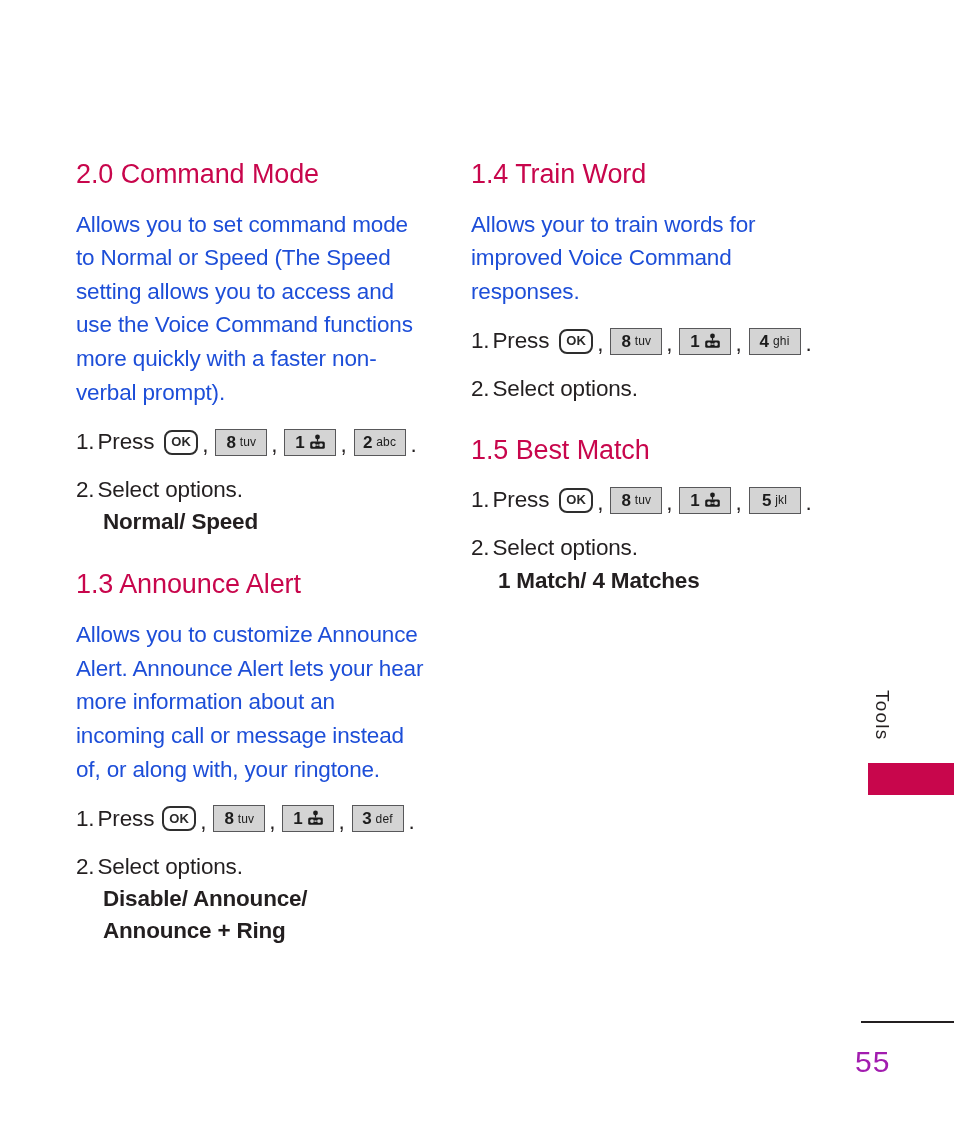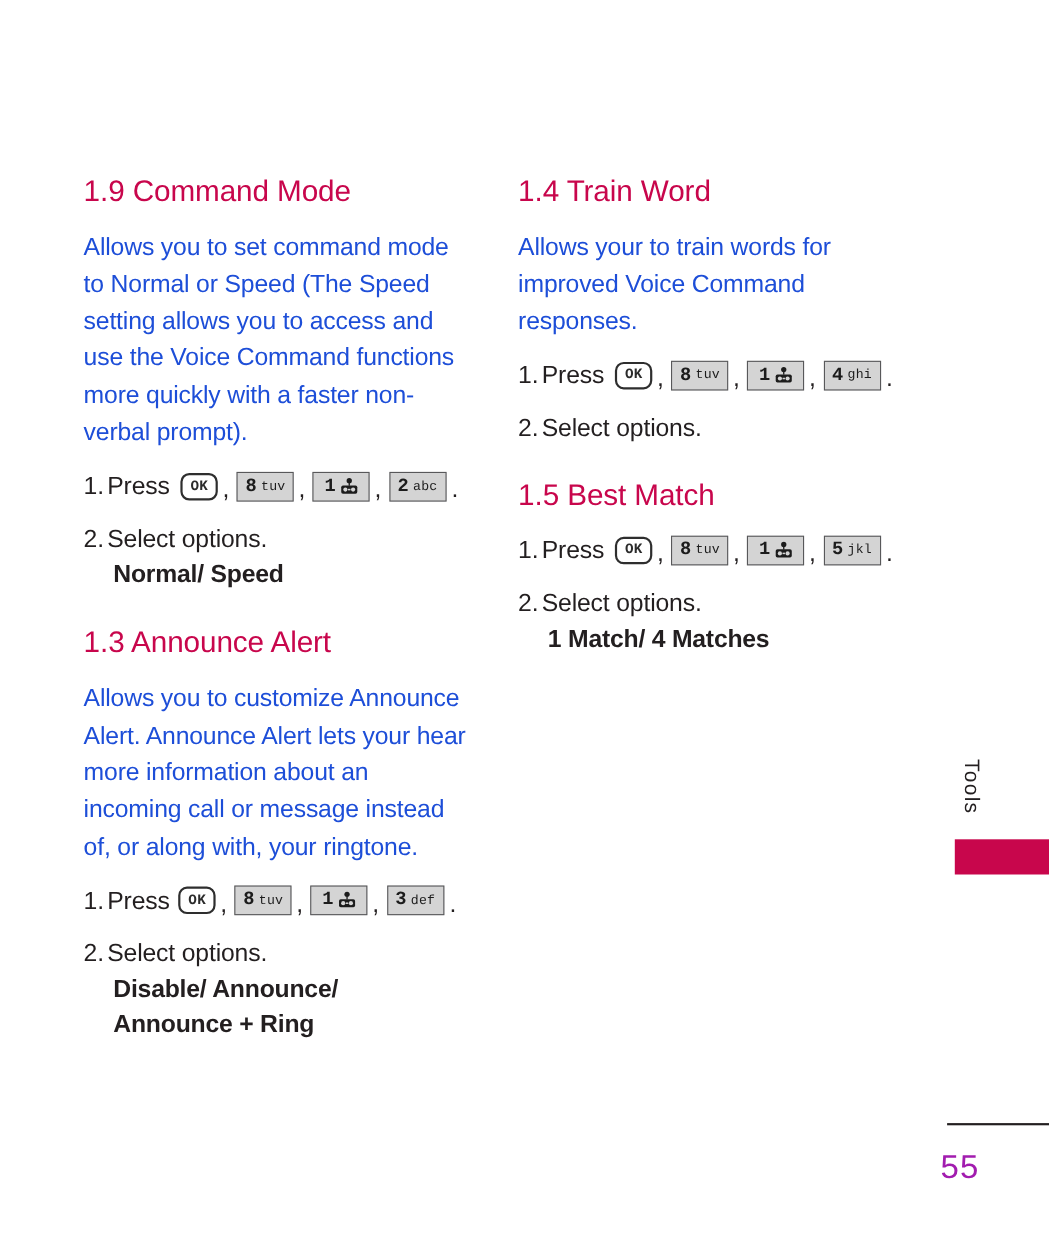--- a/index.html
+++ b/index.html
@@ -97,21 +97,21 @@
     padding-left: 5px;
     position: relative;
     top: 3px;
   }
 
   .key {
     display: inline-flex;
     align-items: center;
     justify-content: center;
     box-sizing: border-box;
-    font-family: Liberation Mono, monospace;
+    font-family: Liberation Sans, sans-serif;
   }
 
   
   .key-ok {
     width: 34px;
     height: 25px;
     border: 2px solid #2e2e2e;
     border-radius: 8px;
     background: #ffffff;
     font-size: 13px;
@@ -194,21 +194,21 @@
     color: #a21caf;
   }
 </style>
 </head>
 <body>
 
 <div class="page">
 
   <div class="col col-left">
 
-    <h2 class="sec-heading tight-top">1.9 Command Mode</h2>
+    <h2 class="sec-heading tight-top">2.0 Command Mode</h2>
     <p class="body-par">Allows you to set command mode to Normal or Speed (The Speed setting allows you to access and use the Voice Command functions more quickly with a faster non-verbal prompt).</p>
 
     <div class="step-block">
       <div class="step step-press">
         <span class="step-num">1.</span>
         <span class="step-text">Press</span>
         <span class="keyrow">
           <span style="width:10px"></span>
           <span class="key key-ok">OK</span>
           <span class="comma">,</span>

